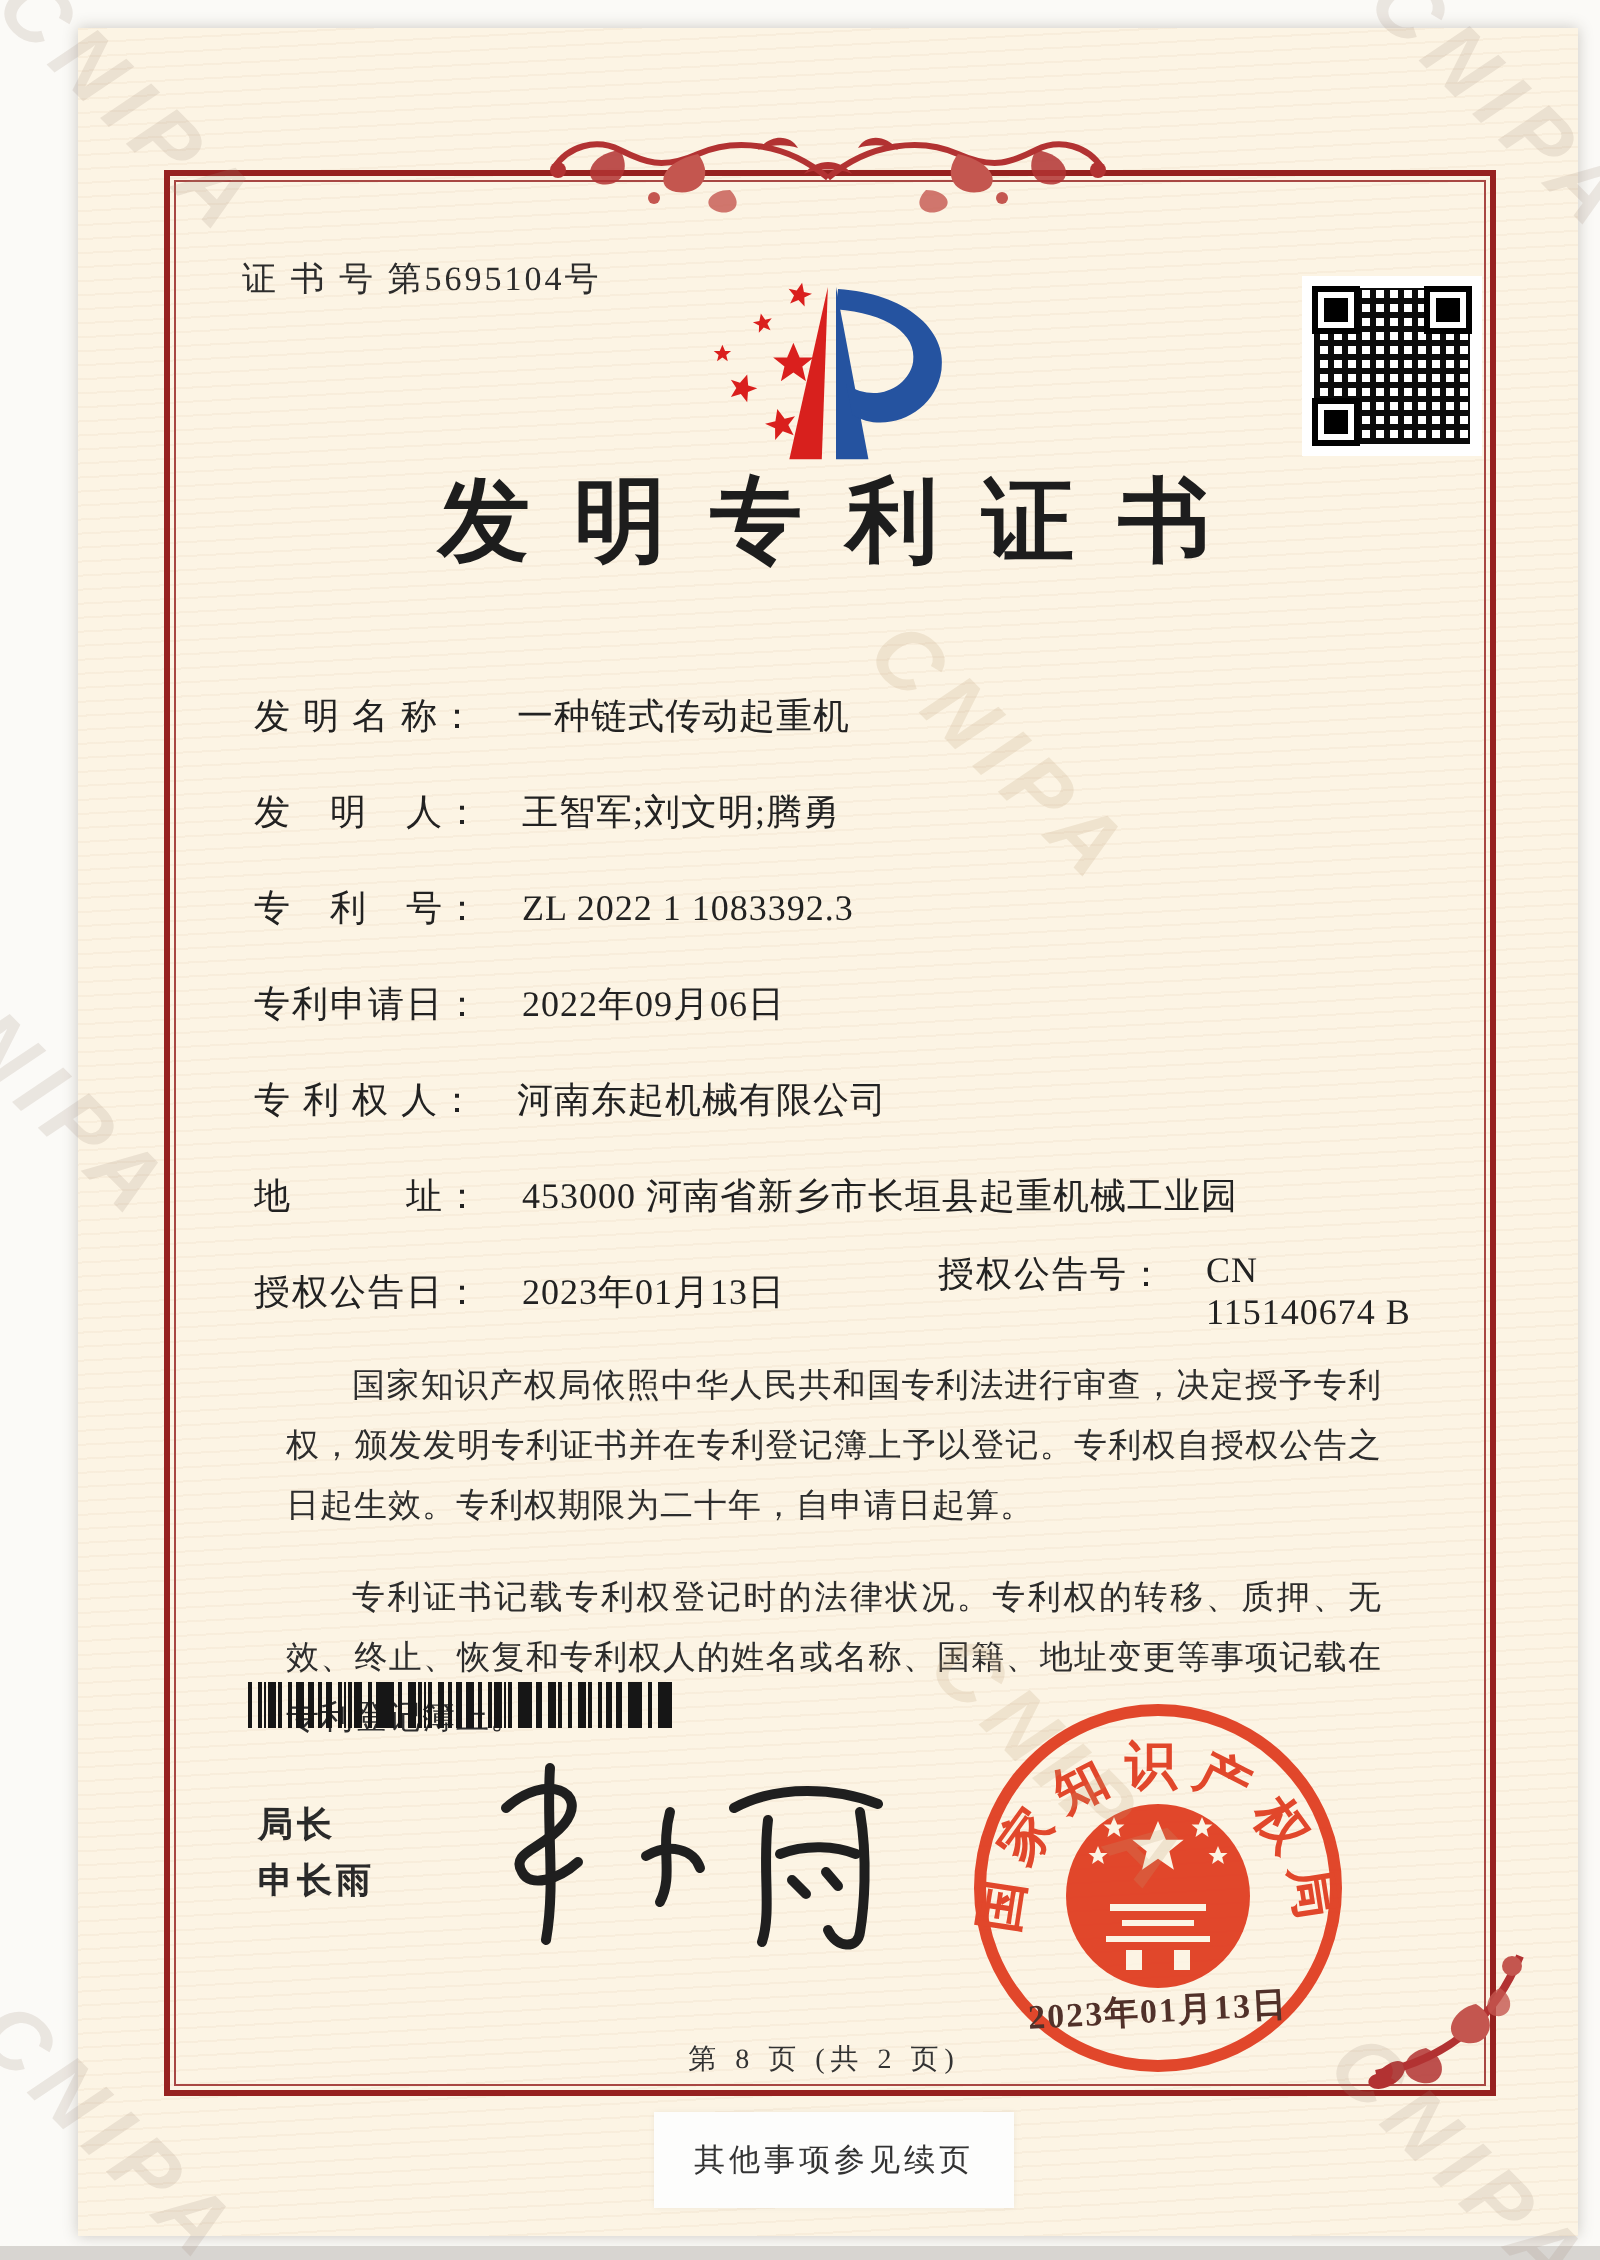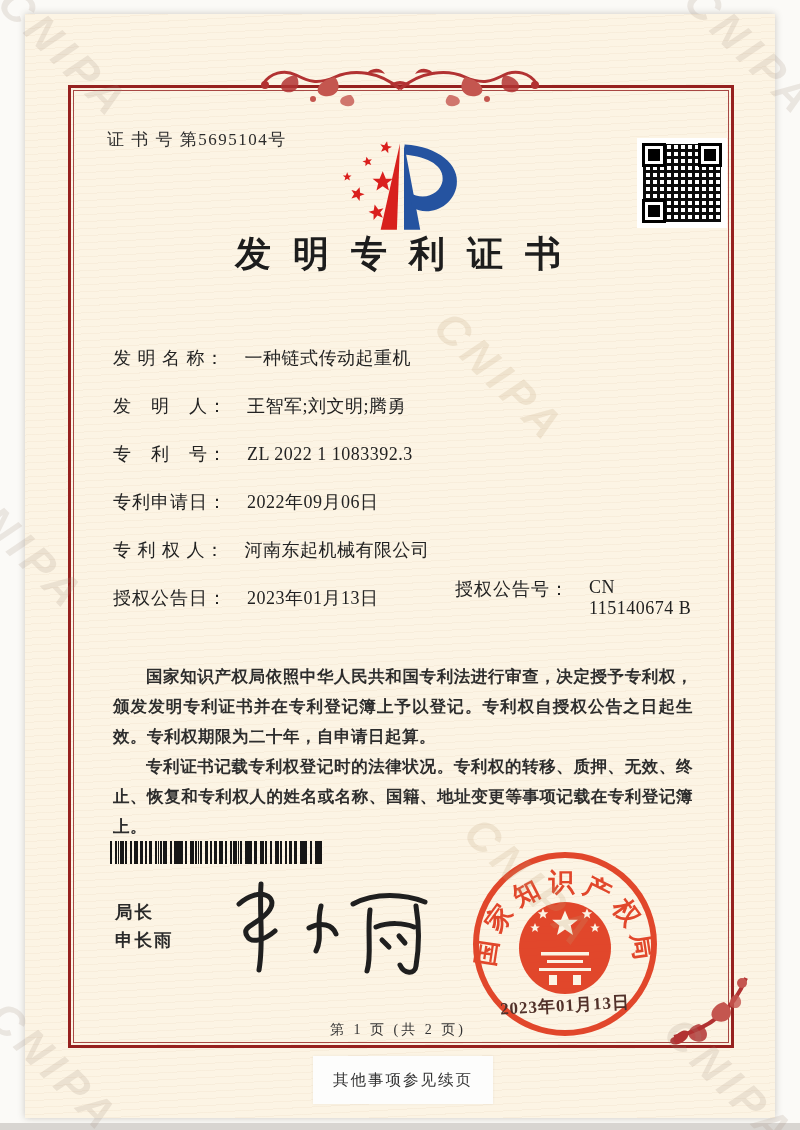--- a/index.html
+++ b/index.html
@@ -12,21 +12,21 @@
   .wm{
     position:absolute;transform:rotate(45deg);
     font-family:"Liberation Sans","DejaVu Sans",sans-serif;
     font-weight:bold;font-style:italic;
     font-size:44px;letter-spacing:6px;
     color:rgba(158,138,120,0.18);
     white-space:nowrap;pointer-events:none;z-index:5;
   }
   
   .paper{
-    position:absolute;left:25px;top:14px;width:750px;height:1104px;
+    position:absolute;left:39px;top:14px;width:750px;height:1104px;
     background:#fcf4e4;
     background-image:repeating-linear-gradient(177deg, rgba(205,168,130,0.09) 0 1px, transparent 1px 7px);
     box-shadow:0 0 7px rgba(60,50,40,0.25);
     z-index:1;
   }
   .bottom-strip{position:absolute;left:0;bottom:0;width:800px;height:7px;background:#d8d5d1;z-index:2;}
   
   .frame{
     position:absolute;left:43px;top:71px;width:660px;height:957px;
     border:3px solid #96211f;z-index:2;
@@ -45,35 +45,35 @@
     position:absolute;inset:6px;
     background:
       repeating-linear-gradient(90deg,#0b0b0b 0 3px,transparent 3px 7px),
       repeating-linear-gradient(0deg,#0b0b0b 0 3px,transparent 3px 7px);
   }
   .qr .f{position:absolute;width:18px;height:18px;border:3px solid #000;background:#fff;}
   .qr .f::after{content:'';position:absolute;inset:3px;background:#000;}
   .qr .f1{left:5px;top:5px;} .qr .f2{right:5px;top:5px;} .qr .f3{left:5px;bottom:5px;}
   .title{
     position:absolute;left:43px;top:216px;width:660px;text-align:center;
-    font-size:36px;font-weight:bold;color:#1d1d1d;
+    font-size:46px;font-weight:bold;color:#1d1d1d;
     letter-spacing:22px;text-indent:22px;z-index:4;
   }
   
   .fields{position:absolute;left:88px;top:320px;width:590px;z-index:4;}
   .frow{display:flex;height:48px;align-items:center;font-size:18px;color:#222;}
   .frow .lab{flex:none;white-space:pre;letter-spacing:1px;}
   .frow .val{margin-left:20px;letter-spacing:0.5px;}
   .frow .pair1{display:flex;width:342px;flex:none;}
   .frow .pair2{display:flex;}
   
   .paras{position:absolute;left:88px;top:648px;width:580px;z-index:4;}
   .paras p{
-    margin:0;font-size:16.5px;line-height:1.82;color:#2d2d2d;
-    text-align:justify;text-indent:2em;letter-spacing:0.5px;font-weight:bold;
+    margin:16px;font-size:16.5px;line-height:1.82;color:#2d2d2d;
+    text-align:justify;text-indent:2em;letter-spacing:0.5px;
   }
   
   .barcode{
     position:absolute;left:85px;top:827px;width:212px;height:23px;z-index:4;
     background:
       repeating-linear-gradient(90deg,#161616 0 2px,transparent 2px 5px),
       repeating-linear-gradient(90deg,#161616 0 1px,transparent 1px 8px),
       repeating-linear-gradient(90deg,transparent 0 11px,#161616 11px 14px);
   }
   
@@ -180,20 +180,24 @@
       <span class="lab">专　利　号：</span>
       <span class="val">ZL 2022 1 1083392.3</span>
     </div>
     <div class="frow">
       <span class="lab">专利申请日：</span>
       <span class="val">2022年09月06日</span>
     </div>
     <div class="frow">
       <span class="lab">专 利 权 人：</span>
       <span class="val">河南东起机械有限公司</span>
+    </div>
+    <div class="frow">
+      <span class="lab">地　　　址：</span>
+      <span class="val">453000 河南省新乡市长垣县起重机械工业园</span>
     </div>
     <div class="frow">
       <span class="pair1">
         <span class="lab">授权公告日：</span>
         <span class="val">2023年01月13日</span>
       </span>
       <span class="pair2">
         <span class="lab">授权公告号：</span>
         <span class="val">CN 115140674 B</span>
       </span>
@@ -242,18 +246,18 @@
       <use href="#st" transform="translate(126,80) scale(0.5)" fill="#fcf4e4"></use>
       <rect x="72" y="104" width="48" height="3.5" fill="#fcf4e4"></rect>
       <rect x="78" y="112" width="36" height="3" fill="#fcf4e4"></rect>
       <rect x="70" y="120" width="52" height="3" fill="#fcf4e4"></rect>
       <rect x="80" y="127" width="8" height="10" fill="#fcf4e4"></rect>
       <rect x="104" y="127" width="8" height="10" fill="#fcf4e4"></rect>
     </svg>
     <div class="seal-date">2023年01月13日</div>
   </div>
 
-  <div class="page-info">第 1 页 (共 2 页)</div>
+  <div class="page-info">第 8 页 (共 2 页)</div>
   <div class="footer-box">其他事项参见续页</div>
 
 </div>
 
 <div class="bottom-strip"></div>
 
 </body></html>

